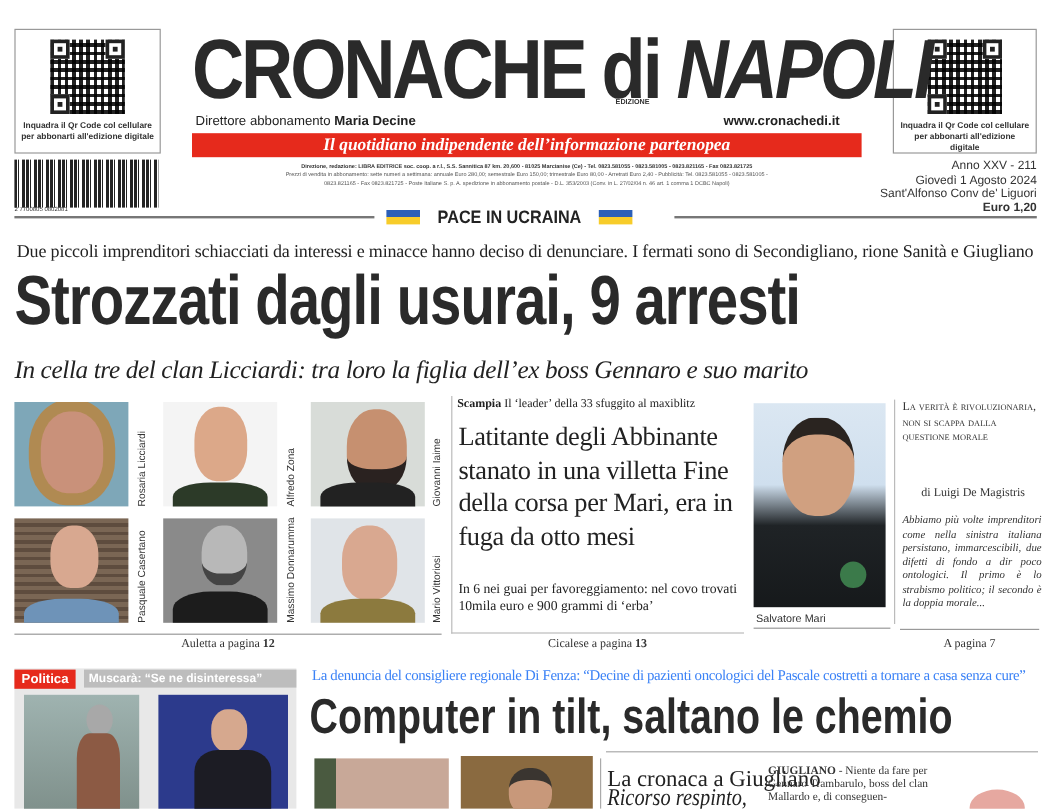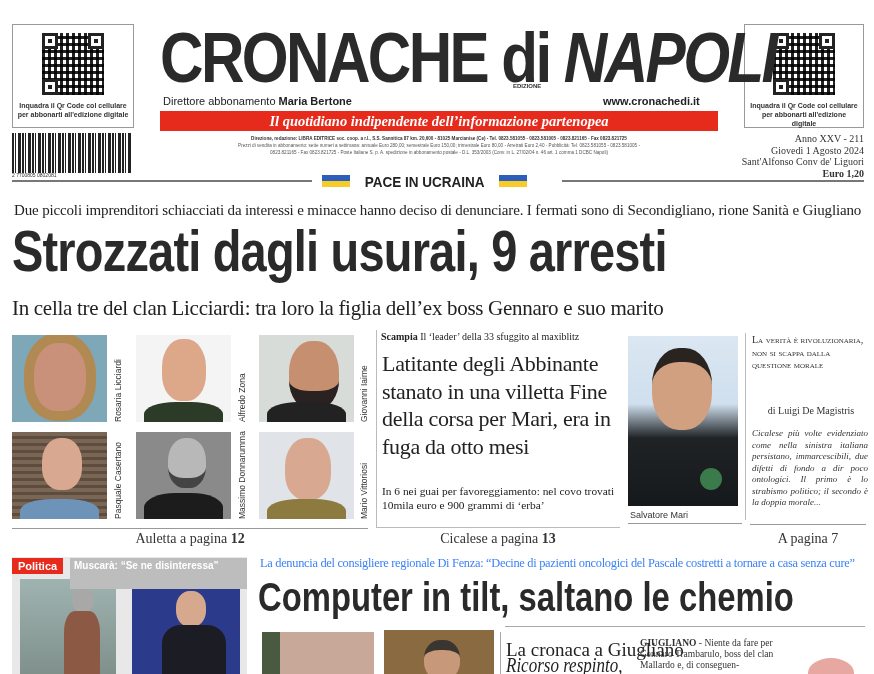--- a/index.html
+++ b/index.html
@@ -30,43 +30,43 @@
   .edizione { left: 513px; top: 83px; font-family: "Liberation Sans", sans-serif; font-size: 6px; font-weight: bold; color:#333; }
 
   .director { left: 163px; top: 95px; font-family: "Liberation Sans", sans-serif; font-size: 11px; color: #222; }
   .director b { font-weight: bold; }
   .website { left: 603px; top: 95px; font-family: "Liberation Sans", sans-serif; font-size: 11px; font-weight: bold; color: #222; }
   .tagline { left: 160px; top: 111px; width: 558px; height: 20px; background: #e62a1c; color: #fff;
     font-family: "Liberation Serif", serif; font-style: italic; font-weight: bold; font-size: 14.5px; line-height: 20px; text-align: center; }
   .imprint { left: 160px; top: 135px; width: 558px; font-family: "Liberation Sans", sans-serif; font-size: 4.6px; line-height: 7px; color: #555; text-align: center; }
   .imprint .l1 { font-weight: bold; color:#333; }
 
-  .meta-right { right: 10px; top: 133px; text-align: right; font-family: Liberation Serif, serif; font-size: 10px; line-height: 11.5px; color: #333; }
+  .meta-right { right: 10px; top: 133px; text-align: right; font-family: Liberation Sans, sans-serif; font-size: 10px; line-height: 11.5px; color: #333; }
   .meta-right .price { font-weight: bold; }
 
   
   .rule { position: absolute; height: 2px; background: #777; }
   .pace { left: 322px; top: 172px; height: 18px; display: flex; align-items: center; gap: 8px; }
   .flag { width: 28px; height: 12px; background: linear-gradient(#2b5fb8 0 50%, #f7cc2a 50% 100%); }
   .pace-label { font-family: "Liberation Sans", sans-serif; font-weight: bold; font-size: 15px; color: #222; transform: scaleX(0.9); }
 
   
   .kicker { left: 14px; top: 202px; width: 850px; font-size: 15px; color: #222; white-space: nowrap; letter-spacing: -0.15px; }
   .headline { left: 12px; top: 218px; width: 860px; font-family: "Liberation Sans", sans-serif; font-weight: 900;
     font-size: 58px; line-height: 66px; color: #2a2a2a; white-space: nowrap; letter-spacing: -1px; transform: scaleX(0.81); transform-origin: left top; }
-  .subhead { left: 12px; top: 296px; width: 860px; font-size: 21px; color: #222; white-space: nowrap; letter-spacing: -0.3px; }
+  .subhead { left: 12px; top: 296px; width: 860px; font-style: italic; font-size: 21px; color: #222; white-space: nowrap; letter-spacing: -0.3px; }
 
   
   .photo { position: absolute; width: 95px; height: 87px; overflow: hidden; }
   .photo .head { position: absolute; border-radius: 45% 45% 42% 42%; }
   .photo .body { position: absolute; bottom: -10px; left: 8px; right: 8px; height: 30px; border-radius: 40% 40% 0 0; }
   .vname { position: absolute; writing-mode: vertical-rl; transform: rotate(180deg); font-family: "Liberation Sans", sans-serif;
     font-size: 8.5px; color: #333; white-space: nowrap; }
 
-  .credit { position: absolute; font-size: 14px; color: #333; text-align: center; }
+  .credit { position: absolute; font-size: 10px; color: #333; text-align: center; }
   .credit b { font-weight: bold; }
 
   
   .scampia-box { left: 376px; top: 330px; width: 244px; height: 198px; border-left: 1px solid #bbb; border-bottom: 1px solid #bbb; }
   .scampia-kicker { left: 381px; top: 331px; font-size: 10px; color: #222; white-space: nowrap; }
   .scampia-kicker b { font-weight: bold; }
   .scampia-title { left: 382px; top: 350px; width: 240px; font-size: 22px; line-height: 27.5px; color: #222; letter-spacing: -0.3px; }
   .scampia-sub { left: 382px; top: 484px; width: 240px; font-size: 11.4px; line-height: 14px; color: #222; }
 
   
@@ -76,21 +76,21 @@
   
   .edit-box { left: 745px; top: 333px; width: 122px; border-left: 1px solid #bbb; padding-left: 6px; height: 187px; }
   .edit-title { left: 752px; top: 334px; width: 118px; font-size: 10px; line-height: 12.5px; color: #333; font-variant: small-caps; }
   .edit-byline { left: 752px; top: 405px; width: 118px; font-size: 10px; color: #333; text-align: center; }
   .edit-byline b { font-weight: normal; }
   .edit-body { left: 752px; top: 428px; width: 116px; font-size: 9px; line-height: 11.5px; font-style: italic; color: #333; text-align: justify; }
 
   
   .pol-box { left: 12px; top: 557px; width: 235px; height: 117px; background: #e8e8e8; }
   .pol-tag { left: 12px; top: 558px; height: 16px; padding: 0 6px; background: #e62a1c; color: #fff; font-family: "Liberation Sans", sans-serif; font-weight: bold; font-size: 11px; line-height: 16px; }
-  .pol-headline { left: 70px; top: 558px; width: 177px; height: 31px; background: #bdbdbd; color: #fff; font-family: "Liberation Sans", sans-serif; font-weight: bold; font-size: 10px; line-height: 16px; padding-left: 4px; }
+  .pol-headline { left: 70px; top: 558px; width: 177px; height: 15px; background: #bdbdbd; color: #fff; font-family: "Liberation Sans", sans-serif; font-weight: bold; font-size: 10px; line-height: 16px; padding-left: 4px; }
 
   
   .hosp-kicker { left: 260px; top: 556px; width: 610px; font-size: 12.4px; color: #3b82f6; white-space: nowrap; letter-spacing: -0.3px; }
   .hosp-headline { left: 258px; top: 574px; width: 620px; font-family: "Liberation Sans", sans-serif; font-weight: 900;
     font-size: 41px; line-height: 46px; color: #2a2a2a; white-space: nowrap; transform: scaleX(0.8); transform-origin: left top; }
 
   .giug-kicker { left: 506px; top: 639px; font-size: 19px; color: #222; }
   .giug-title { left: 506px; top: 654px; font-size: 20px; font-style: italic; color: #222; transform: scaleX(0.85); transform-origin: left top; }
   .giug-body { left: 640px; top: 638px; width: 150px; font-size: 9.5px; line-height: 11px; color: #333; }
   .giug-body b { font-weight: bold; }
@@ -120,21 +120,21 @@
 <div class="barcode-digits">2 7700805 0802081</div>
 
 <div class="abs masthead">
   <span>CRONACHE di</span>
   <span class="napoli">NAPOLI</span>
 </div>
 <div class="abs edizione">EDIZIONE</div>
 
 <div class="abs director">
   <span>Direttore abbonamento</span>
-  <b>Maria Bertone</b>
+  <b>Maria Decine</b>
 </div>
 <div class="abs website">www.cronachedi.it</div>
 <div class="abs tagline">Il quotidiano indipendente dell’informazione partenopea</div>
 
 <div class="abs imprint">
   <div class="l1">Direzione, redazione: LIBRA EDITRICE soc. coop. a r.l., S.S. Sannitica 87 km. 20,600 - 81025 Marcianise (Ce) - Tel. 0823.581055 - 0823.581005 - 0823.821165 - Fax 0823.821725</div>
   <div>Prezzi di vendita in abbonamento: sette numeri a settimana: annuale Euro 280,00; semestrale Euro 150,00; trimestrale Euro 80,00 - Arretrati Euro 2,40 - Pubblicità: Tel. 0823.581055 - 0823.581005 -</div>
   <div>0823.821165 - Fax 0823.821725 - Poste Italiane S. p. A. spedizione in abbonamento postale - D.L. 353/2003 (Conv. in L. 27/02/04 n. 46 art. 1 comma 1 DCBC Napoli)</div>
 </div>
 
@@ -216,21 +216,21 @@
 </div>
 <div class="abs mari-caption">Salvatore Mari</div>
 <div class="rule" style="left:628px;top:523px;width:114px;height:1px;background:#999;"></div>
 
 <div class="abs edit-box"></div>
 <div class="abs edit-title">La verità è rivoluzionaria, non si scappa dalla questione morale</div>
 <div class="abs edit-byline">
   <span>di</span>
   <b>Luigi De Magistris</b>
 </div>
-<div class="abs edit-body">Cicalese più volte evidenziato come nella sinistra italiana persistano, immarcescibili, due difetti di fondo a dir poco ontologici. Il primo è lo strabismo politico; il secondo è la doppia morale...</div>
+<div class="abs edit-body">Abbiamo più volte imprenditori come nella sinistra italiana persistano, immarcescibili, due difetti di fondo a dir poco ontologici. Il primo è lo strabismo politico; il secondo è la doppia morale...</div>
 <div class="rule" style="left:750px;top:524px;width:116px;height:1px;background:#999;"></div>
 <div class="credit" style="left:750px;top:531px;width:116px;">A pagina 7</div>
 
 <div class="abs pol-box">
   <div style="position:absolute;left:8px;top:22px;width:96px;height:100px;background:linear-gradient(#9fb3b0,#7e8f8a);">
     <div style="position:absolute;left:52px;top:8px;width:22px;height:26px;border-radius:50%;background:#a8a8a8;"></div>
     <div style="position:absolute;left:44px;top:32px;width:36px;height:70px;background:#8c5a44;border-radius:30% 30% 0 0;"></div>
   </div>
   <div style="position:absolute;left:120px;top:22px;width:108px;height:100px;background:#2c3a8c;">
     <div style="position:absolute;left:44px;top:12px;width:30px;height:36px;border-radius:45%;background:#d6a88e;"></div>

